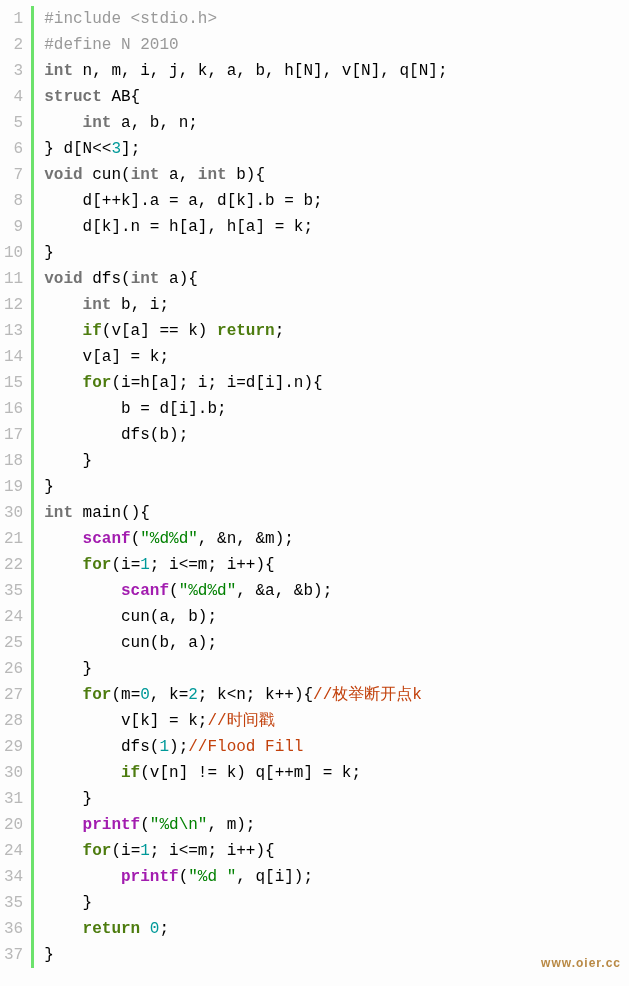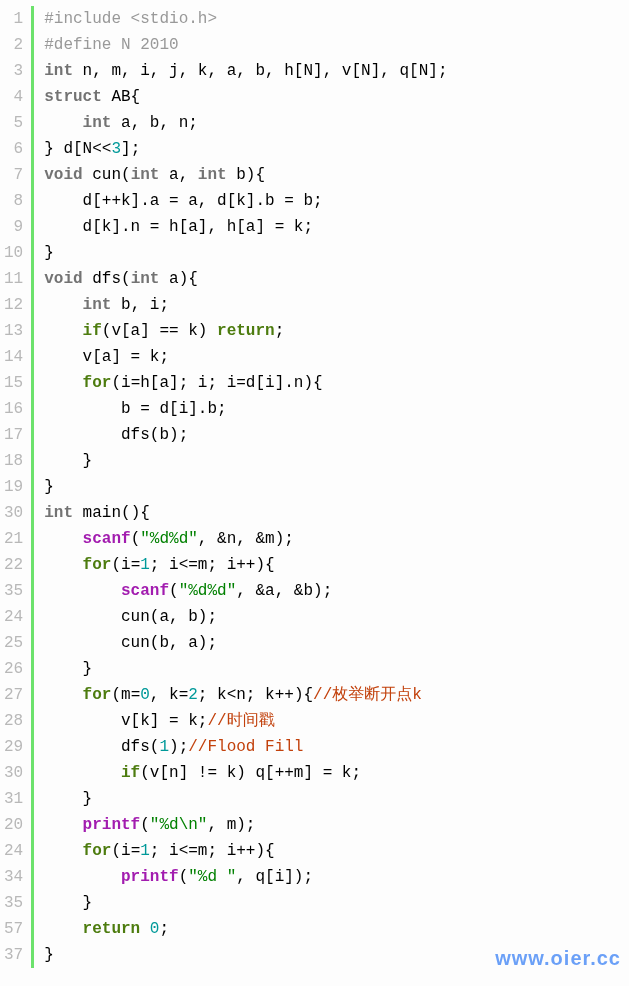--- a/index.html
+++ b/index.html
@@ -39,23 +39,23 @@
   .kw-ctrl { color: #4d7c0f; font-weight: bold; }
   .num { color: #009999; }
   .fn { color: #a21caf; font-weight: bold; }
   .str { color: #008000; }
   .cmt { color: #c2410c; }
   .id { color: #000; }
   .watermark {
     position: absolute;
     right: 8px;
     bottom: 4px;
-    color: #3b82f6;
+    color: #a16207;
     font-family: Arial, sans-serif;
-    font-size: 20px;
+    font-size: 12px;
     font-weight: bold;
     letter-spacing: 1px;
     opacity: 0.75;
   }
 </style>
 </head>
 <body>
 
 <div class="code-container">
   <div class="gutter" id="gutter">
@@ -87,19 +87,19 @@
       <div>26</div>
       <div>27</div>
       <div>28</div>
       <div>29</div>
       <div>30</div>
       <div>31</div>
       <div>20</div>
       <div>24</div>
       <div>34</div>
       <div>35</div>
-      <div>57</div>
+      <div>36</div>
       <div>37</div>
     </div>
   <div class="divider"></div>
   <div class="code" id="code"><div class="line"><span class="kw-pp">#include &lt;stdio.h&gt;</span></div><div class="line"><span class="kw-pp">#define N 2010</span></div><div class="line"><span class="kw-type">int</span><span class="id"> n, m, i, j, k, a, b, h[N], v[N], q[N];</span></div><div class="line"><span class="kw-type">struct</span><span class="id"> AB{</span></div><div class="line"><span class="id">    </span><span class="kw-type">int</span><span class="id"> a, b, n;</span></div><div class="line"><span class="id">} d[N&lt;&lt;</span><span class="num">3</span><span class="id">];</span></div><div class="line"><span class="kw-type">void</span><span class="id"> cun(</span><span class="kw-type">int</span><span class="id"> a, </span><span class="kw-type">int</span><span class="id"> b){</span></div><div class="line"><span class="id">    d[++k].a = a, d[k].b = b;</span></div><div class="line"><span class="id">    d[k].n = h[a], h[a] = k;</span></div><div class="line"><span class="id">}</span></div><div class="line"><span class="kw-type">void</span><span class="id"> dfs(</span><span class="kw-type">int</span><span class="id"> a){</span></div><div class="line"><span class="id">    </span><span class="kw-type">int</span><span class="id"> b, i;</span></div><div class="line"><span class="id">    </span><span class="kw-ctrl">if</span><span class="id">(v[a] == k) </span><span class="kw-ctrl">return</span><span class="id">;</span></div><div class="line"><span class="id">    v[a] = k;</span></div><div class="line"><span class="id">    </span><span class="kw-ctrl">for</span><span class="id">(i=h[a]; i; i=d[i].n){</span></div><div class="line"><span class="id">        b = d[i].b;</span></div><div class="line"><span class="id">        dfs(b);</span></div><div class="line"><span class="id">    }</span></div><div class="line"><span class="id">}</span></div><div class="line"><span class="kw-type">int</span><span class="id"> main(){</span></div><div class="line"><span class="id">    </span><span class="fn">scanf</span><span class="id">(</span><span class="str">"%d%d"</span><span class="id">, &amp;n, &amp;m);</span></div><div class="line"><span class="id">    </span><span class="kw-ctrl">for</span><span class="id">(i=</span><span class="num">1</span><span class="id">; i&lt;=m; i++){</span></div><div class="line"><span class="id">        </span><span class="fn">scanf</span><span class="id">(</span><span class="str">"%d%d"</span><span class="id">, &amp;a, &amp;b);</span></div><div class="line"><span class="id">        cun(a, b);</span></div><div class="line"><span class="id">        cun(b, a);</span></div><div class="line"><span class="id">    }</span></div><div class="line"><span class="id">    </span><span class="kw-ctrl">for</span><span class="id">(m=</span><span class="num">0</span><span class="id">, k=</span><span class="num">2</span><span class="id">; k&lt;n; k++){</span><span class="cmt">//枚举断开点k</span></div><div class="line"><span class="id">        v[k] = k;</span><span class="cmt">//时间戳</span></div><div class="line"><span class="id">        dfs(</span><span class="num">1</span><span class="id">);</span><span class="cmt">//Flood Fill</span></div><div class="line"><span class="id">        </span><span class="kw-ctrl">if</span><span class="id">(v[n] != k) q[++m] = k;</span></div><div class="line"><span class="id">    }</span></div><div class="line"><span class="id">    </span><span class="fn">printf</span><span class="id">(</span><span class="str">"%d\n"</span><span class="id">, m);</span></div><div class="line"><span class="id">    </span><span class="kw-ctrl">for</span><span class="id">(i=</span><span class="num">1</span><span class="id">; i&lt;=m; i++){</span></div><div class="line"><span class="id">        </span><span class="fn">printf</span><span class="id">(</span><span class="str">"%d "</span><span class="id">, q[i]);</span></div><div class="line"><span class="id">    }</span></div><div class="line"><span class="id">    </span><span class="kw-ctrl">return</span><span class="id"> </span><span class="num">0</span><span class="id">;</span></div><div class="line"><span class="id">}</span></div></div>
   <div class="watermark">www.oier.cc</div>
 </div>
 
 </body></html>

